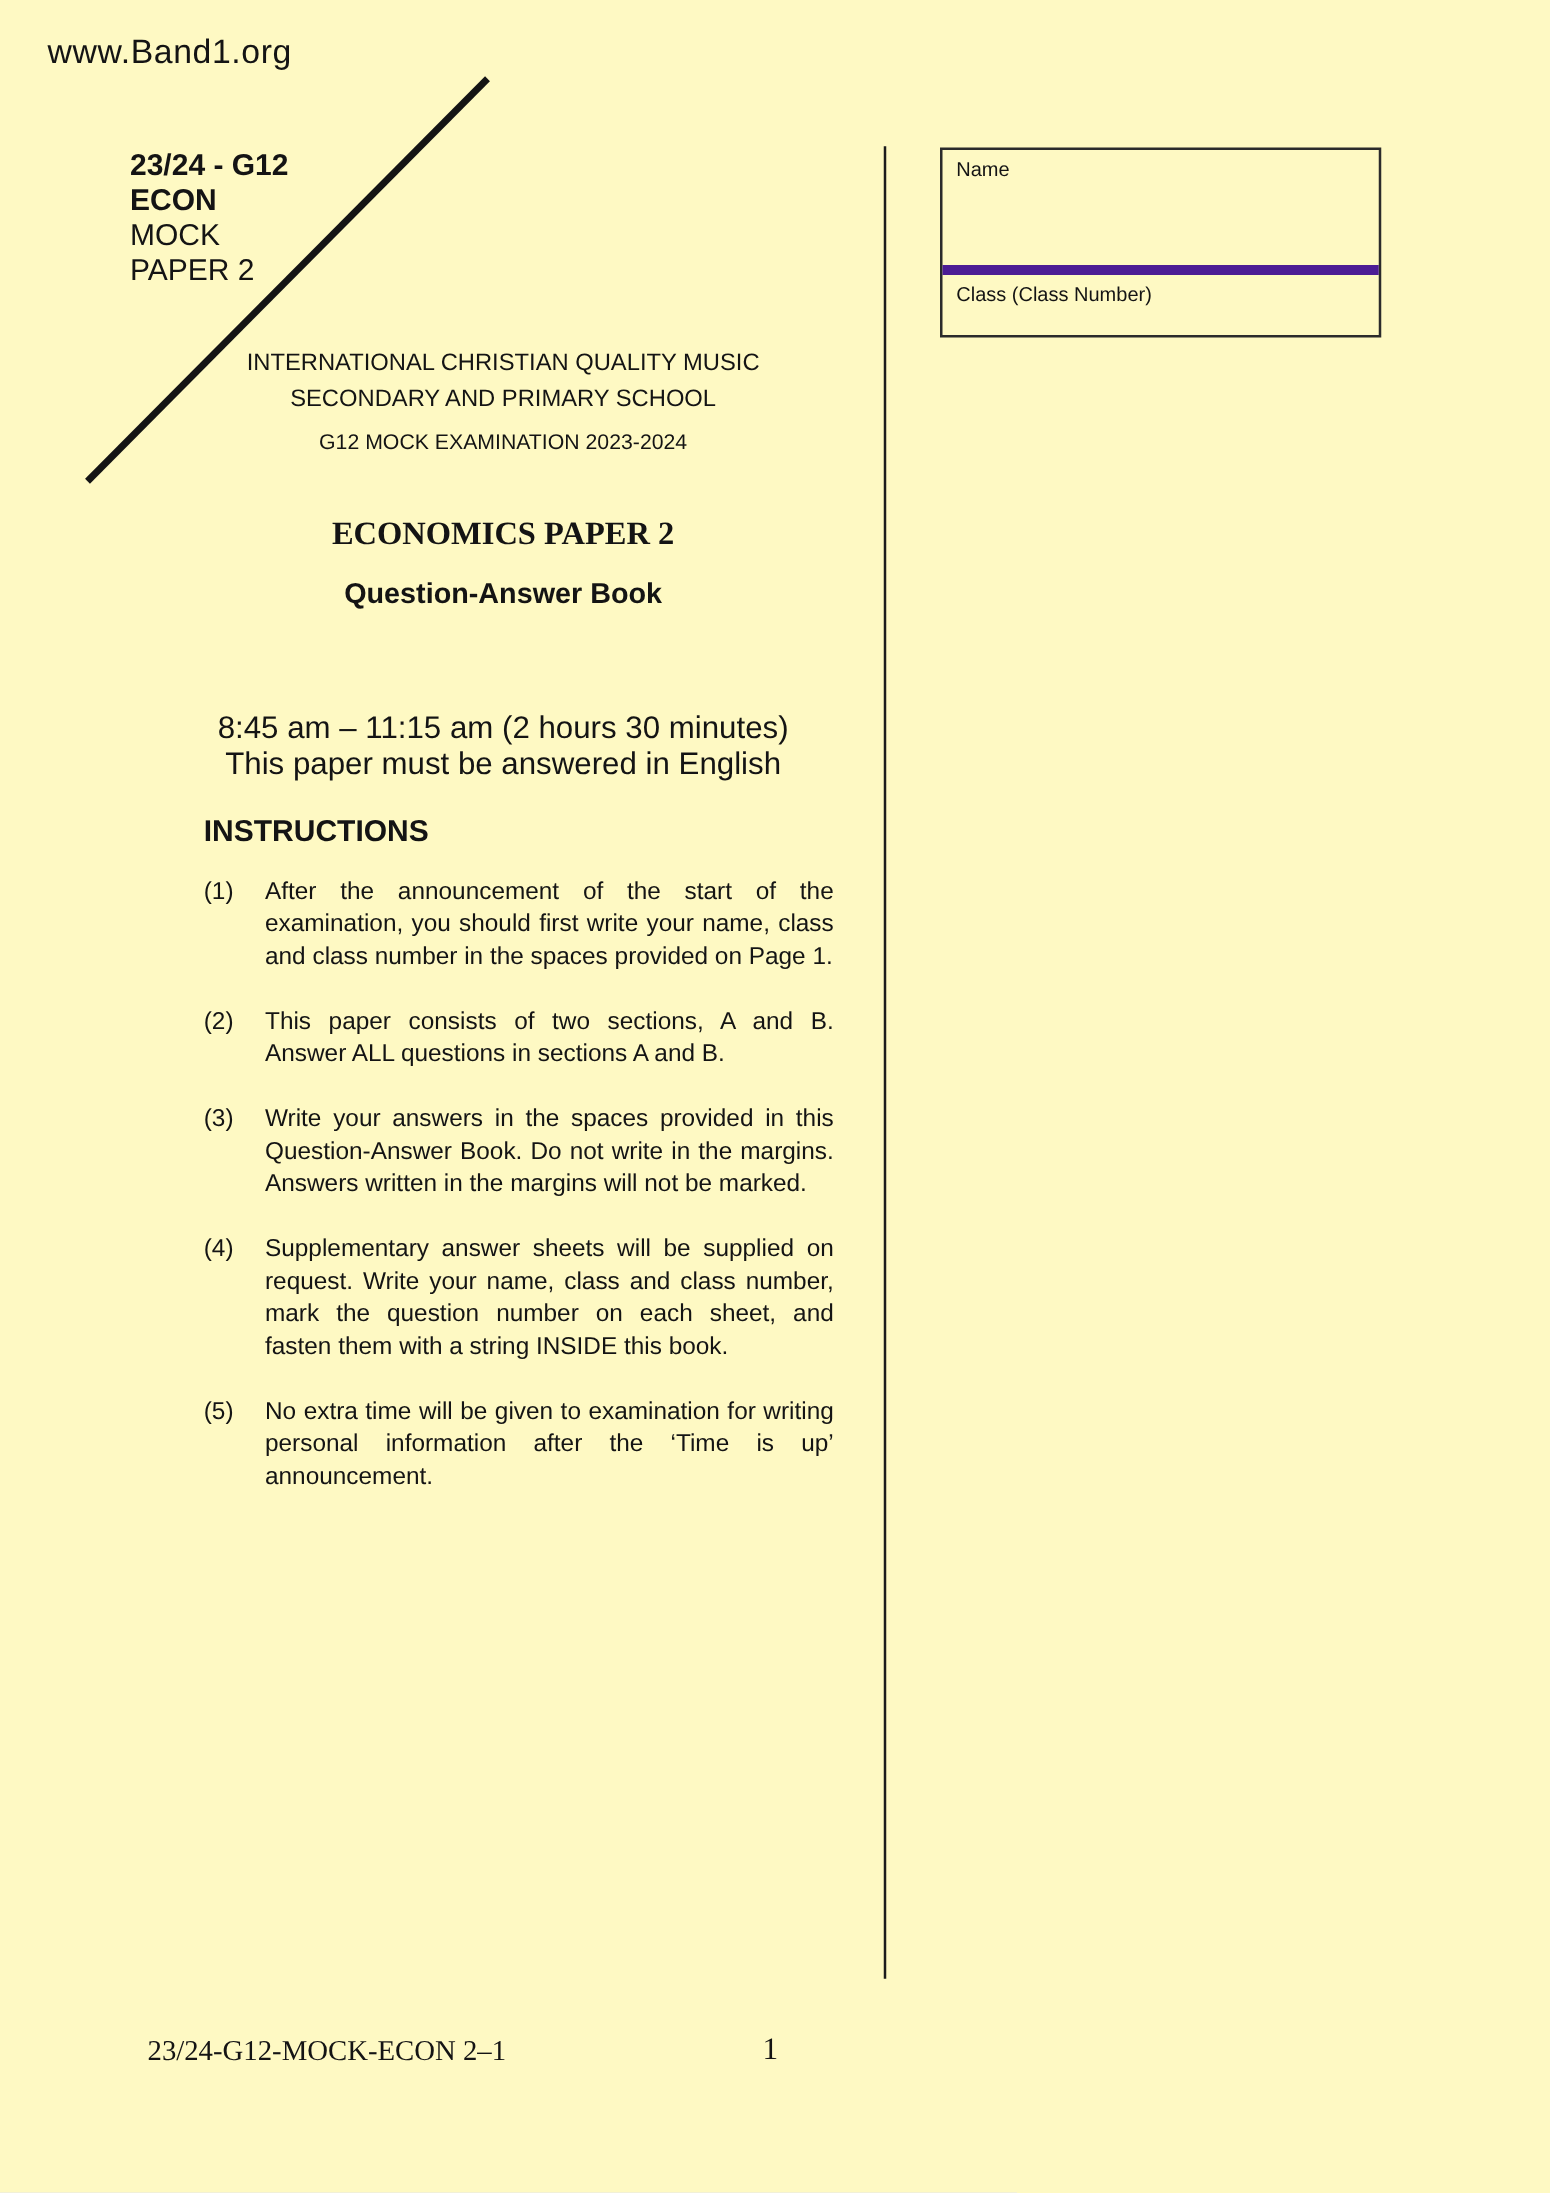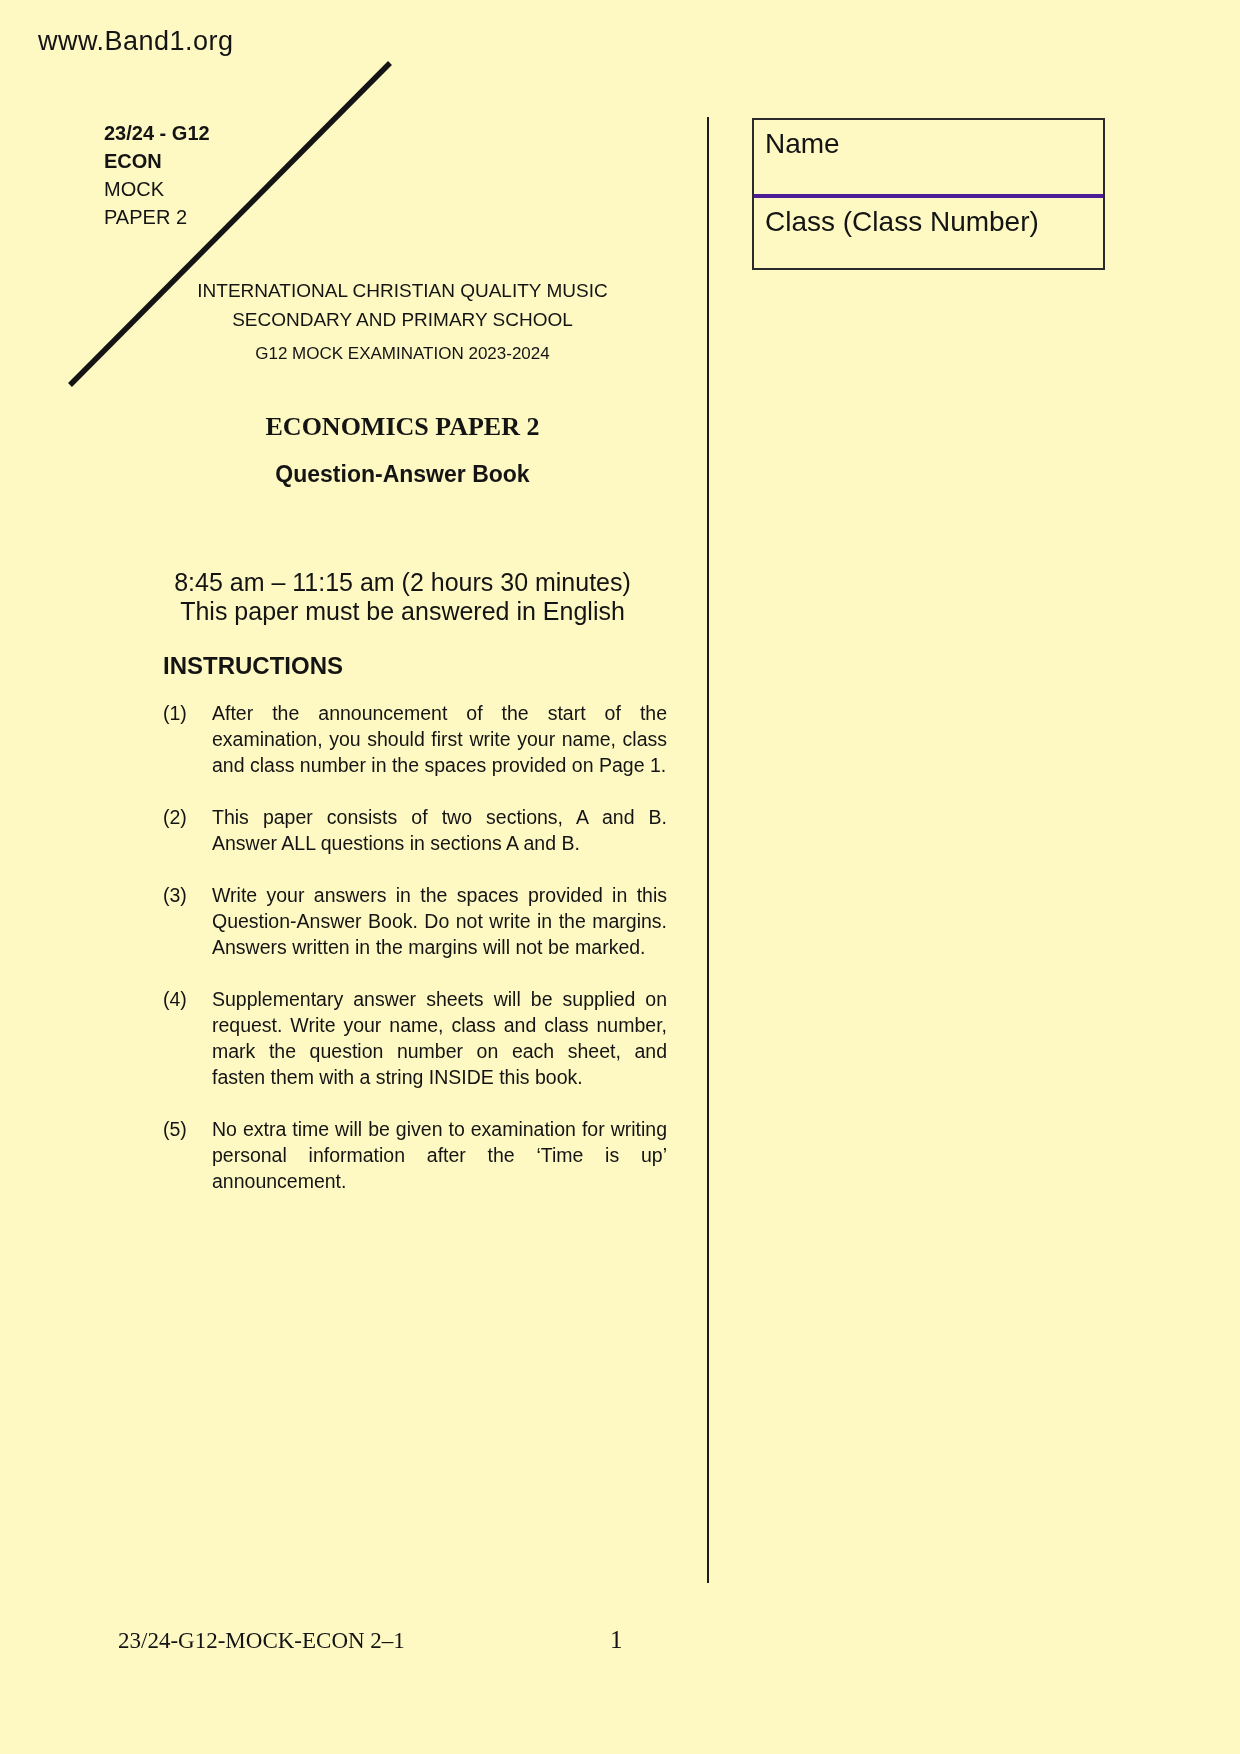--- a/index.html
+++ b/index.html
@@ -18,45 +18,45 @@
   .site-url {
     left: 38px; top: 26px;
     font-size: 27px;
     letter-spacing: 0.5px;
   }
 
   .diagonal-svg { left: 0; top: 0; pointer-events: none; }
 
   .corner-code {
     left: 104px; top: 119px;
-    font-size: 20px;
+    font-size: 24px;
     line-height: 28px;
     white-space: nowrap;
   }
   .corner-code .bold { font-weight: bold; }
 
   .margin-vline {
     left: 707px; top: 117px;
     width: 2px; height: 1466px;
     background: #1c1c1c;
   }
 
   .student-box {
     left: 752px; top: 118px;
     width: 353px; height: 152px;
     border: 2px solid #2b2b2b;
     box-sizing: border-box;
   }
   .student-box .cell {
-    height: 74px;
+    height: 92px;
     box-sizing: border-box;
     padding: 8px 11px;
-    font-size: 28px;
+    font-size: 16px;
   }
-  .student-box .cell + .cell { border-top: 4px solid #4c1d95; }
+  .student-box .cell + .cell { border-top: 8px solid #4c1d95; }
 
   .center-col {
     left: 145px;
     width: 515px;
     text-align: center;
   }
   .school-header { top: 276px; font-size: 19px; line-height: 29px; }
   .school-line3 { font-size: 17px; margin-top: 5px; }
 
   .title-main { top: 412px; font-size: 26px; font-weight: bold; font-family: Liberation Serif, serif; }

